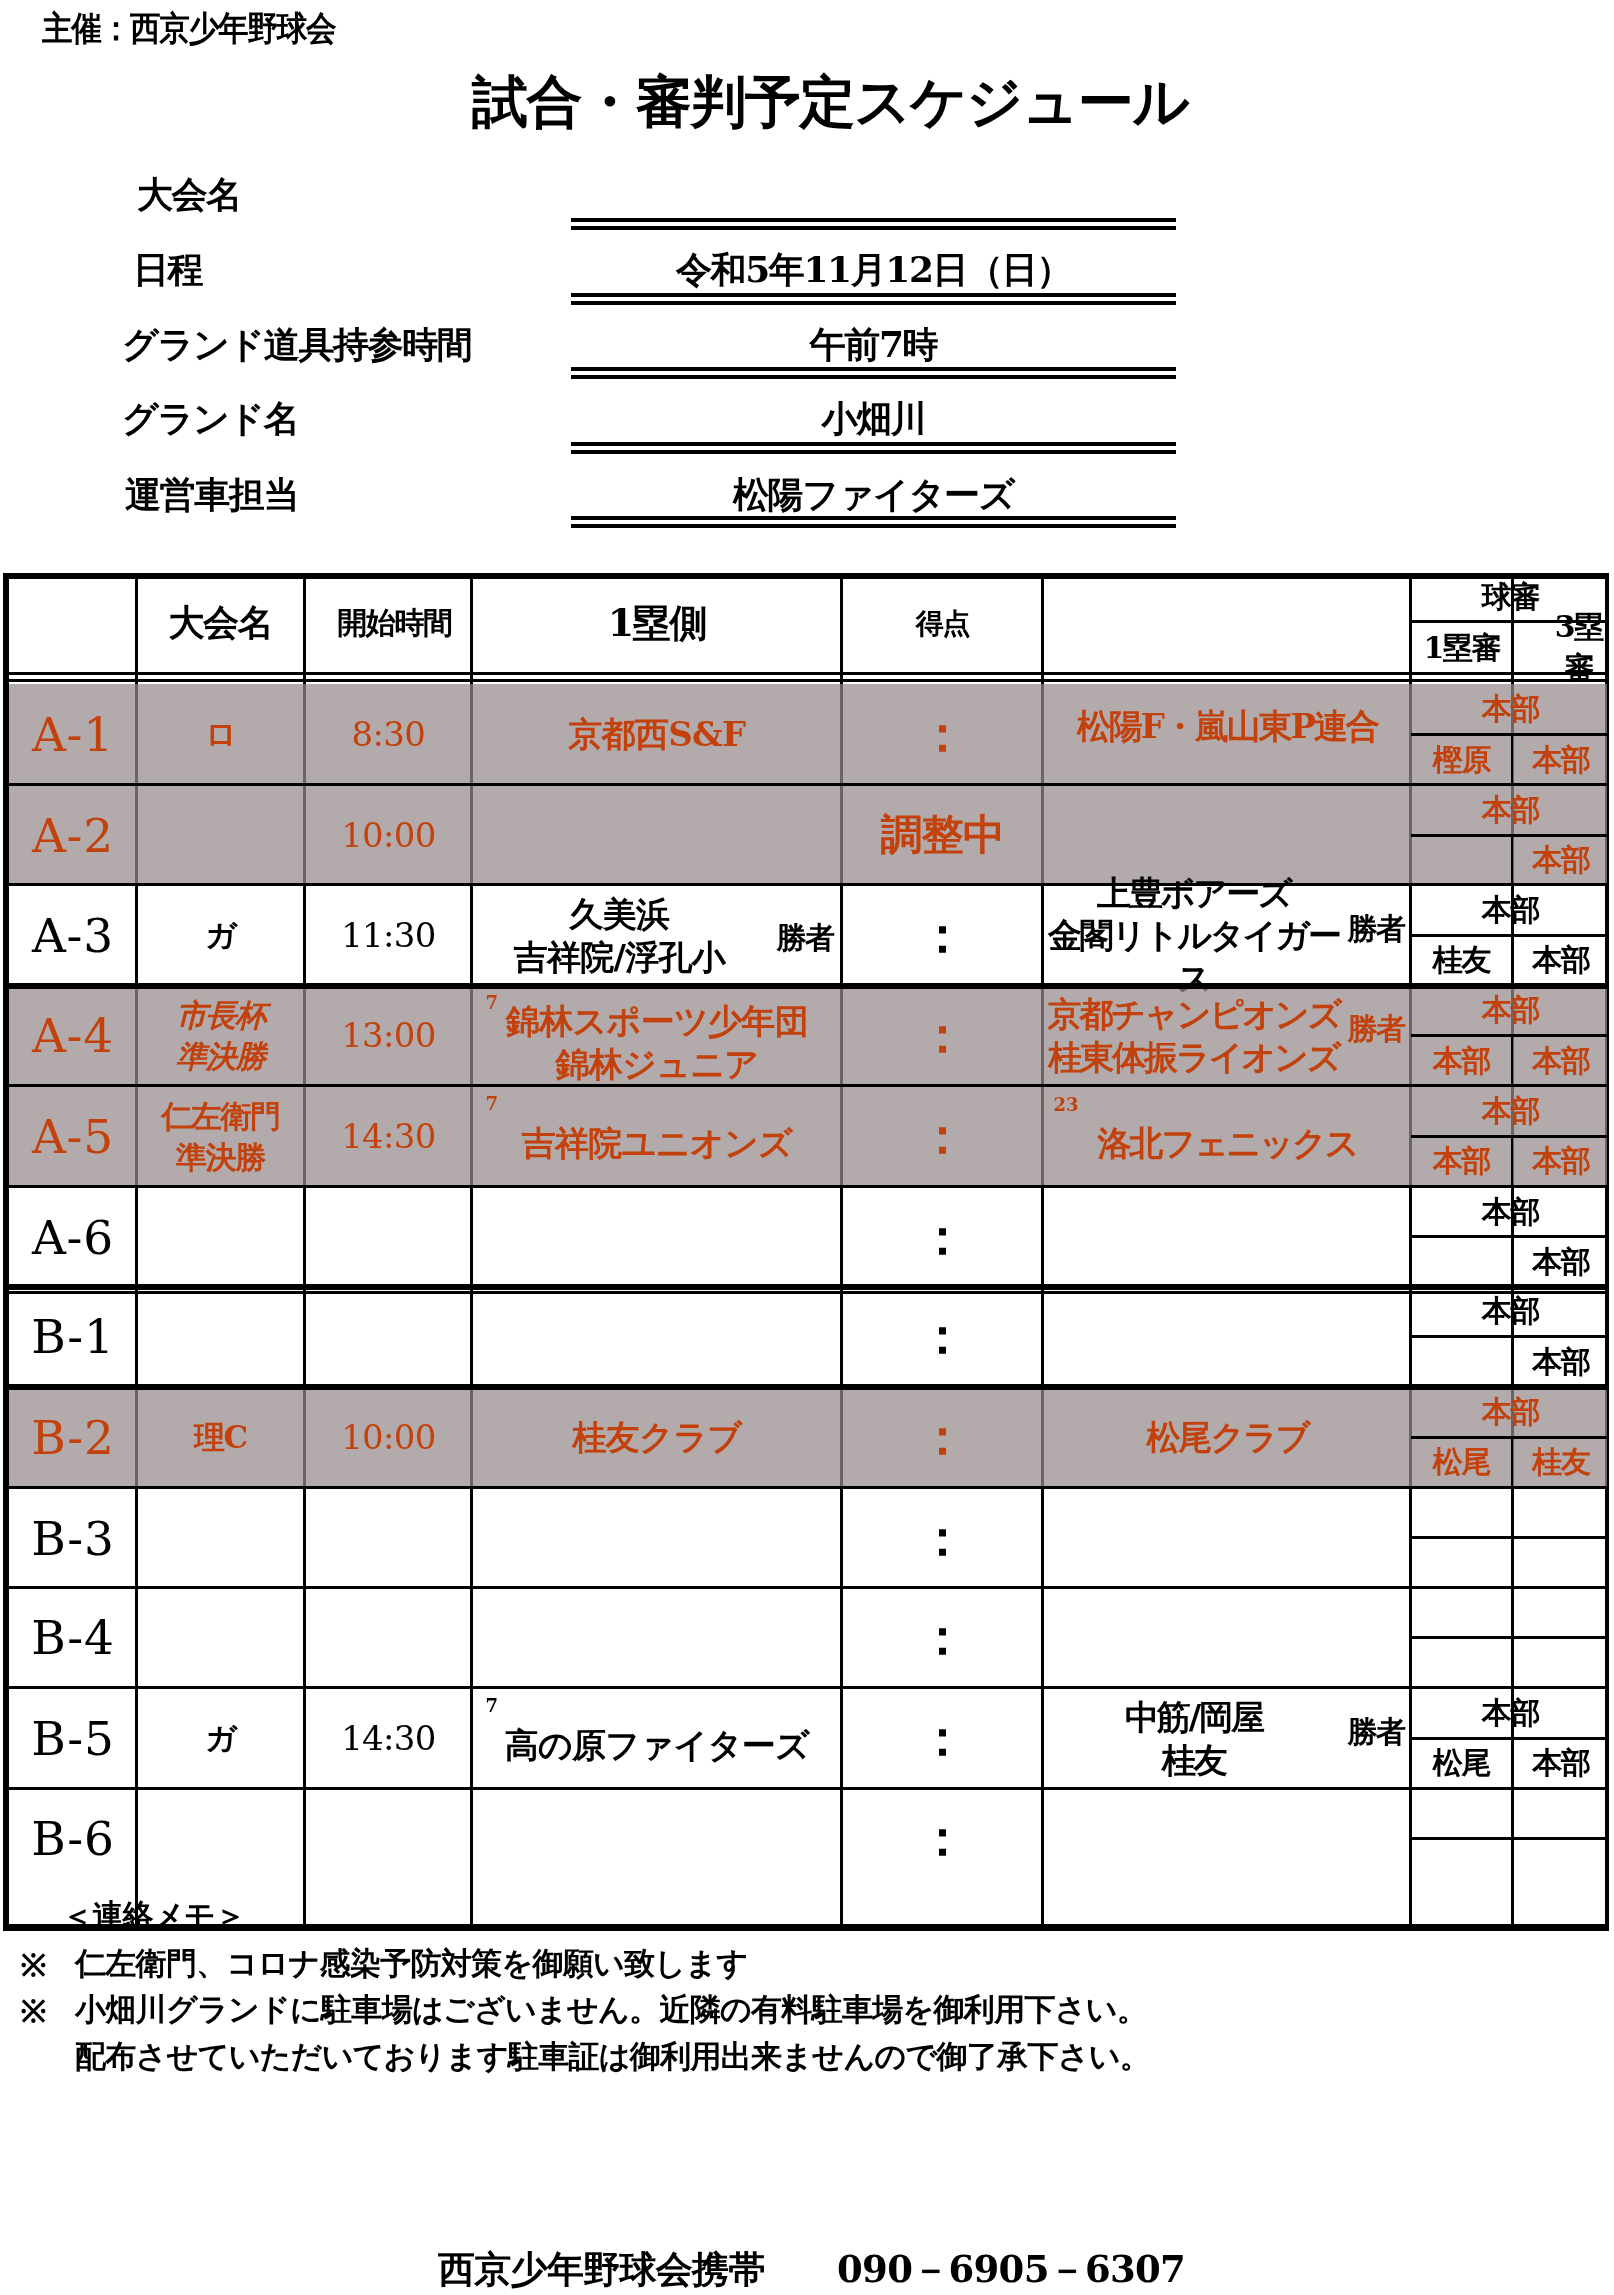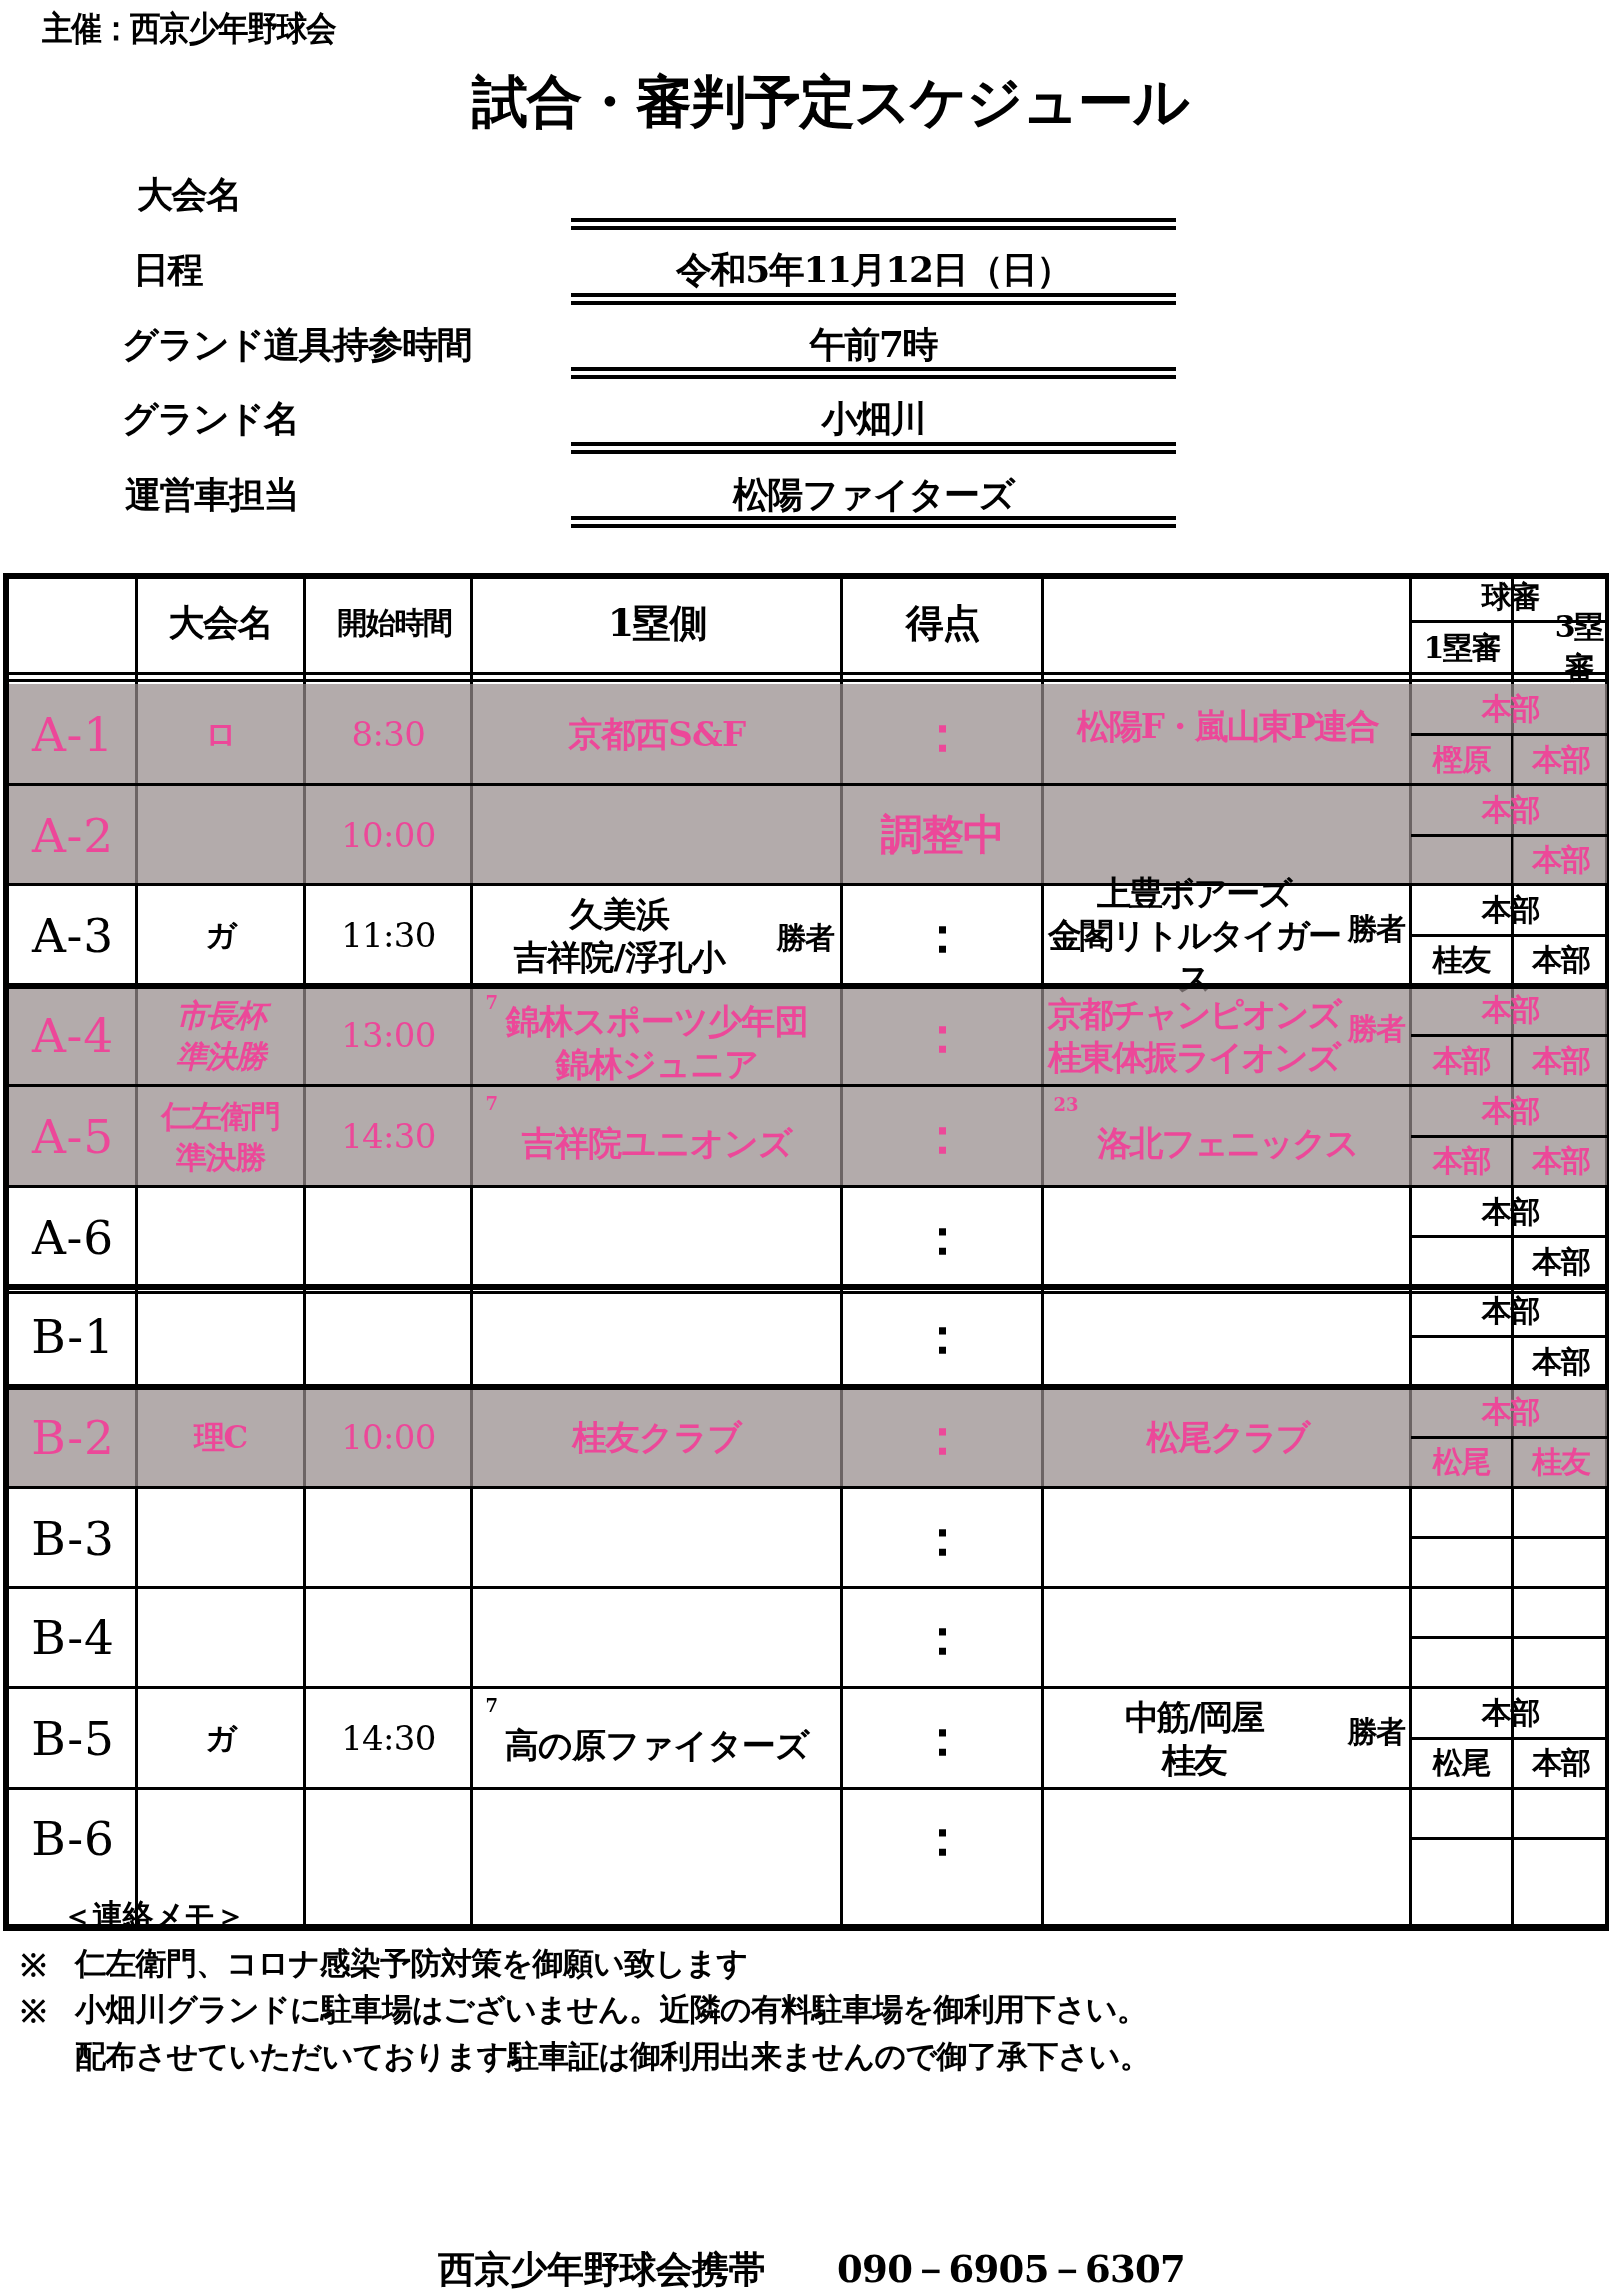--- a/index.html
+++ b/index.html
@@ -21,21 +21,21 @@
   .hdr { font-size:36px; letter-spacing:-1.4px; }
   .hdr-sm { font-size:30px; letter-spacing:-1.4px; }
   .rowid { font-size:47px; font-weight:normal; letter-spacing:0.7px; }
   .txt { font-size:34px; letter-spacing:-0.7px; line-height:1.25; }
   .txt-sm { font-size:31px; letter-spacing:-1.4px; line-height:1.3; }
   .colon { font-size:48px; }
   .sup { position:absolute; font-size:18px; font-weight:bold; }
   .win { position:absolute; font-size:30px; font-weight:bold; letter-spacing:-1.4px; }
   .ump { font-size:30px; letter-spacing:-1.4px; }
   .shade { position:absolute; background:rgba(150,138,138,0.72); }
-  .muted { color:#ec4899; }
+  .muted { color:#c2410c; }
 
   .memo { font-size:31px; font-weight:bold; letter-spacing:-0.7px; }
   .footer { left:438px; top:2245px; font-size:37px; font-weight:bold; letter-spacing:-0.7px; }
 </style>
 </head>
 <body>
 
 <div class="abs org">主催：西京少年野球会</div>
 <div class="abs title">試合・審判予定スケジュール</div>
 
@@ -59,21 +59,21 @@
   <div class="abs info-label" style="left:125px;top:471px;">運営車担当</div>
   <div class="abs info-value" style="top:471px;">松陽ファイターズ</div>
   <div class="abs dbl" style="top:516px;"></div>
 </div>
 
 <div class="abs tbl" id="tbl">
 
   <div class="cell hdr" style="left:133px;top:0;width:168px;height:101px;">大会名</div>
   <div class="cell hdr-sm" style="left:301px;top:0;width:168px;height:101px;padding-left:12px;">開始時間</div>
   <div class="cell hdr" style="left:469px;top:0;width:369px;height:101px;font-size:38px;">1塁側</div>
-  <div class="cell hdr" style="left:838px;top:0;width:202px;height:101px;font-size:38px;">得点</div>
+  <div class="cell hdr" style="left:838px;top:0;width:202px;height:101px;font-size:28px;">得点</div>
   <div class="cell hdr-sm" style="left:1408px;top:0;width:198px;height:48px;">球審</div>
   <div class="cell hdr-sm" style="left:1408px;top:49px;width:101px;height:52px;">1塁審</div>
   <div class="cell hdr-sm" style="left:1509px;top:49px;width:97px;height:52px;padding-left:36px;">3塁審</div>
 
   <div id="rows">
       <div class="hline" style="left:0;top:0;width:1606px;height:6.2px;"></div>
       <div class="hline" style="left:0;top:1351px;width:1606px;height:6.8px;"></div>
       <div class="vline" style="left:0;top:0;width:5.5px;height:1358px;"></div>
       <div class="vline" style="left:1602px;top:0;width:4.1px;height:1358px;"></div>
       <div class="hline" style="left:0;top:99px;width:1606px;height:2.7px;"></div>

